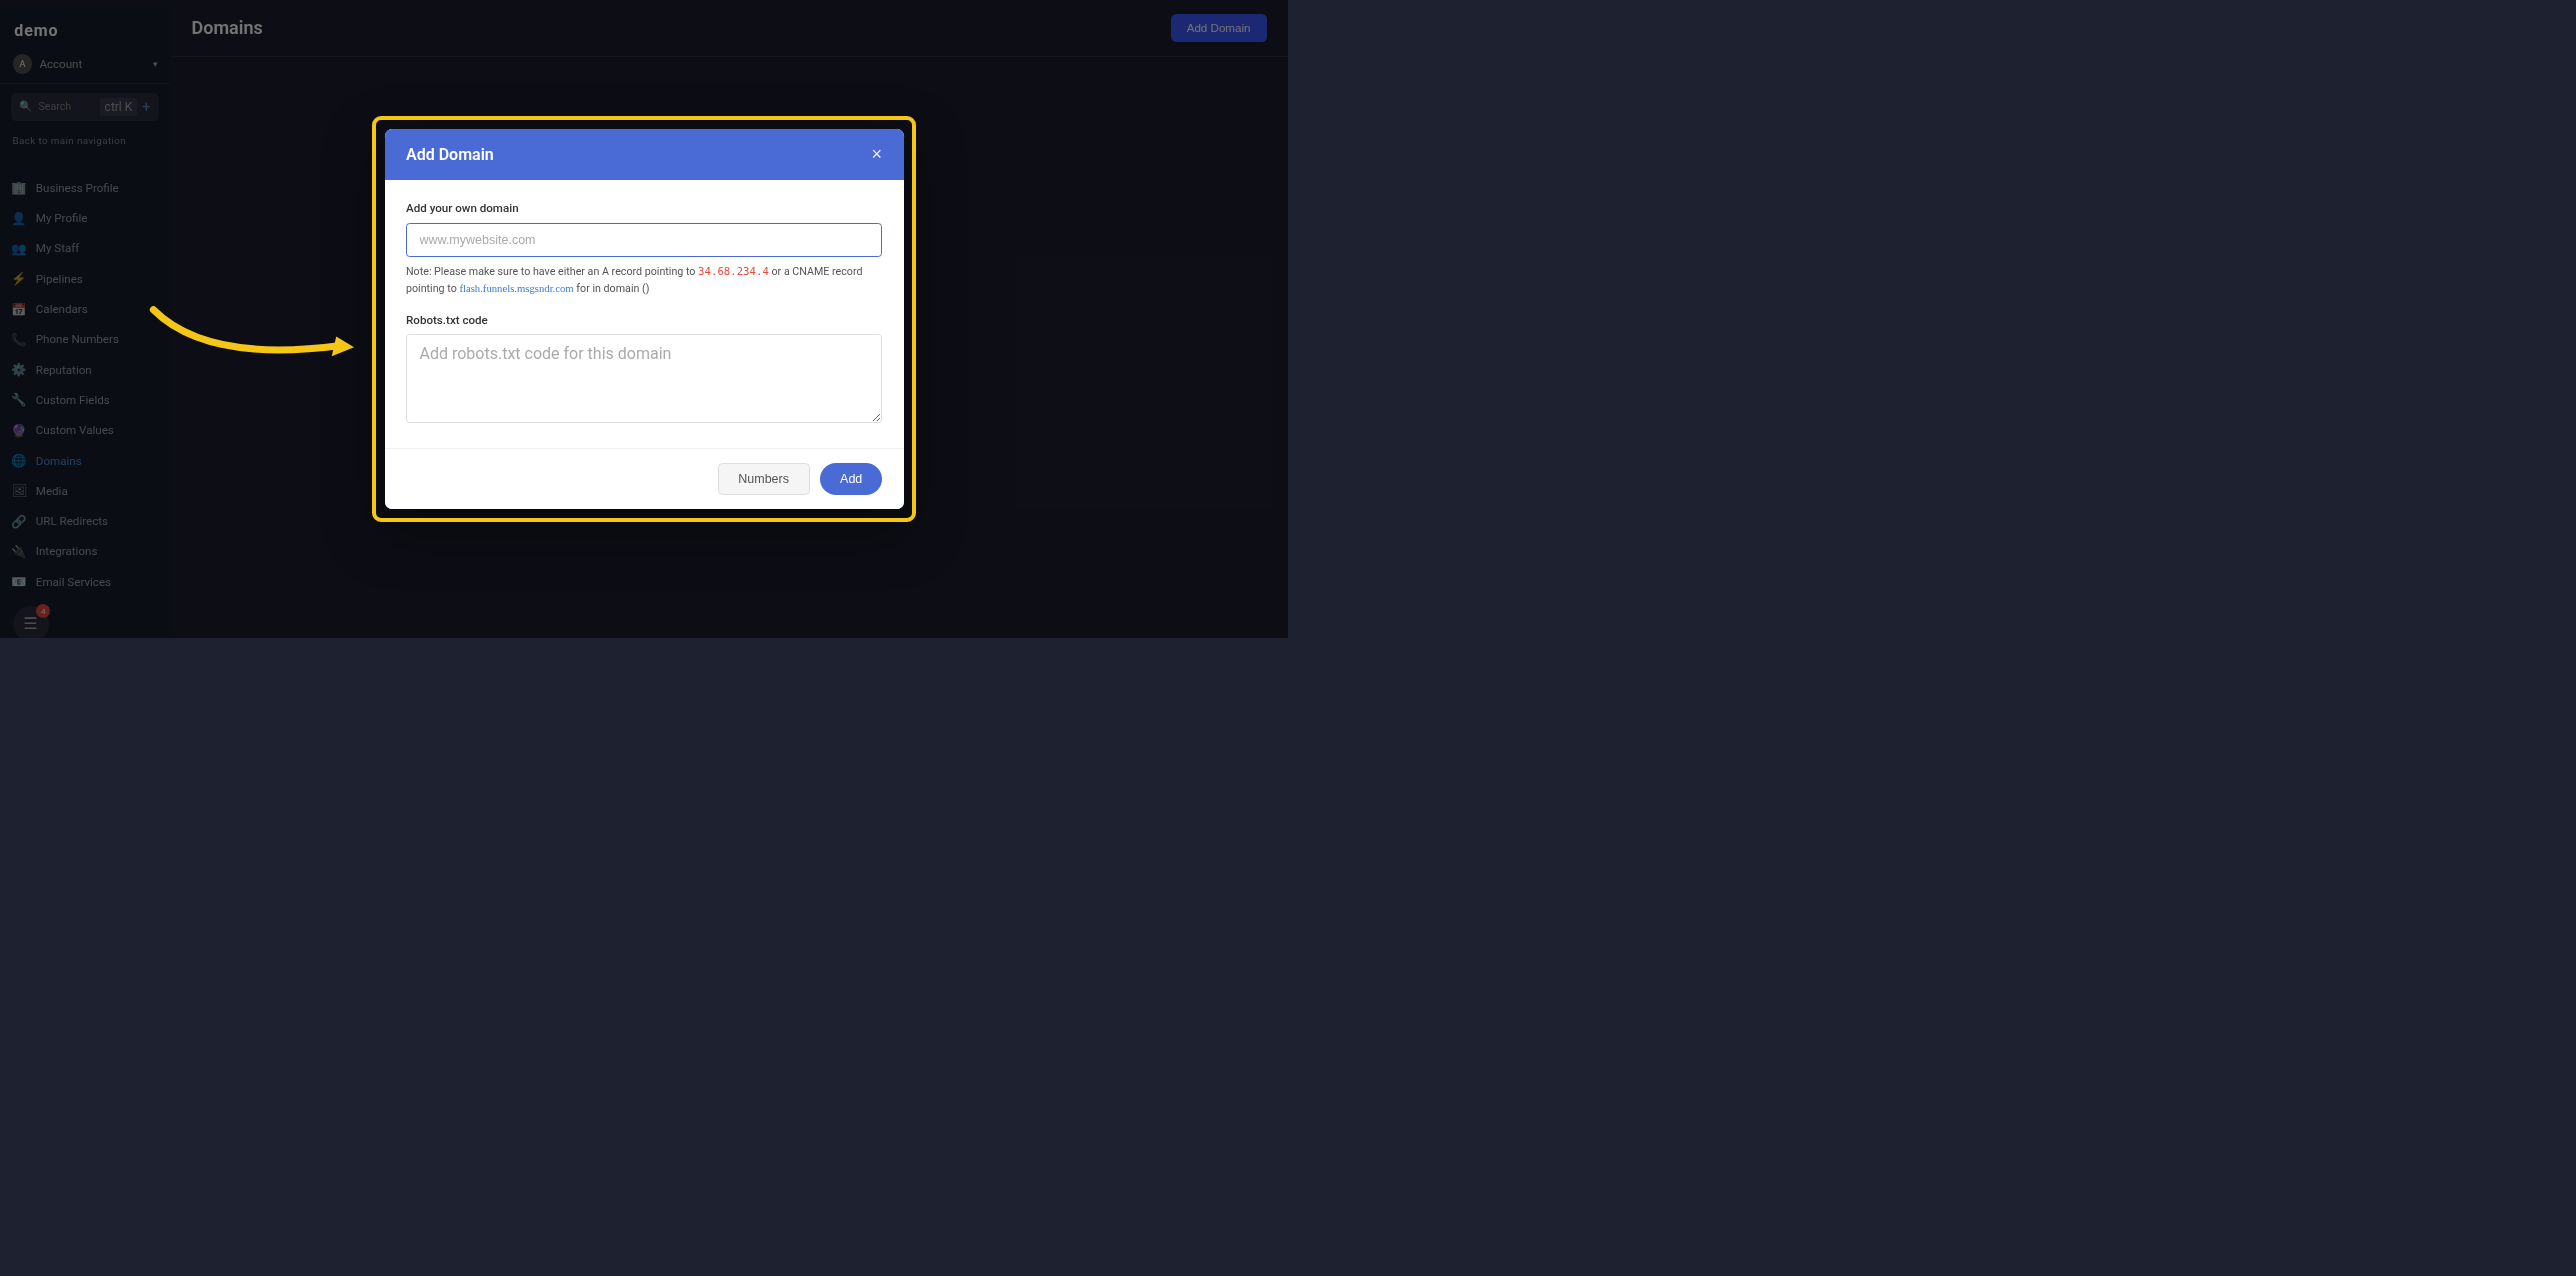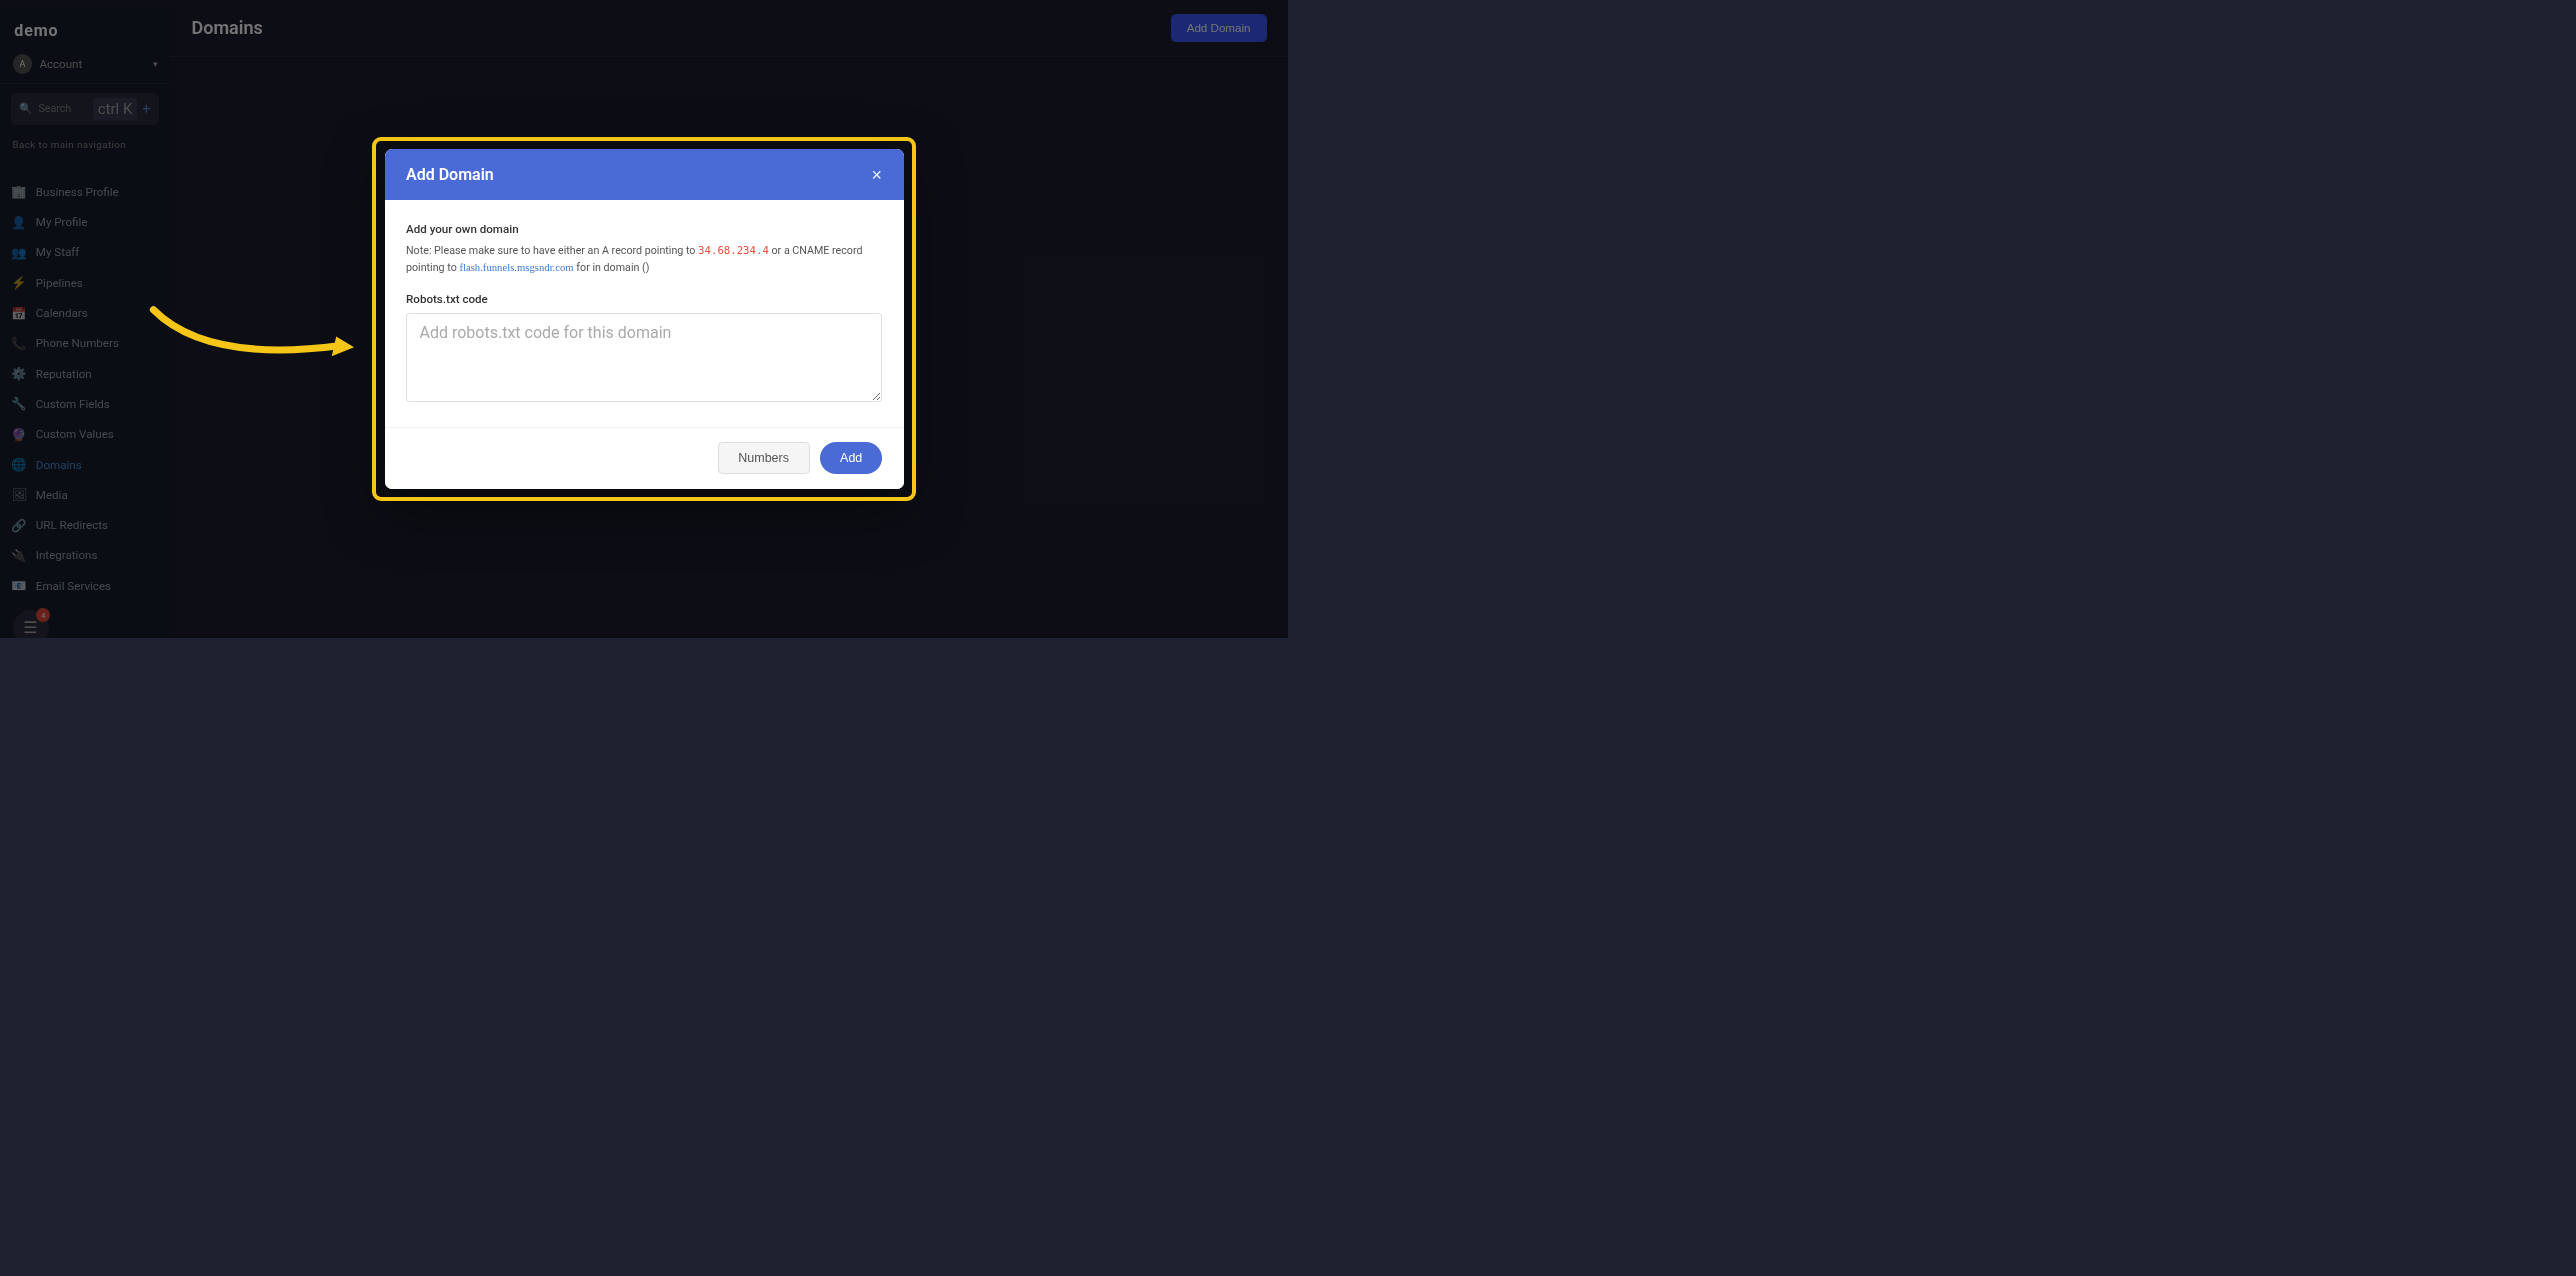--- a/index.html
+++ b/index.html
@@ -305,21 +305,21 @@
 
   <div class="sidebar-account">
     <div class="avatar-circle">A</div>
     <span>Account</span>
     <span style="margin-left:auto; font-size:9px;">▾</span>
   </div>
 
   <div class="sidebar-search">
     <span>🔍</span>
     <span>Search</span>
-    <span style="margin-left:auto; font-size:15px; background:#3a3d50; padding:1.8px 4.5px; border-radius:2.7px; color:#aaa;">ctrl K</span>
+    <span style="margin-left:auto; font-size:12px; background:#3a3d50; padding:1.8px 4.5px; border-radius:2.7px; color:#aaa;">ctrl K</span>
     <span style="font-size:14.3px; color:#4a90d9;">+</span>
   </div>
 
   <div class="back-nav">Back to main navigation</div>
 
   <div class="sidebar-item">
     <span class="icon">🏢</span>
     <span>Business Profile</span>
   </div>
   <div class="sidebar-item">
@@ -404,20 +404,21 @@
 
     <div class="modal">
 
       <div class="modal-header">
         <span class="modal-title">Add Domain</span>
         <button class="modal-close">×</button>
       </div>
 
       <div class="modal-body">
         <label class="field-label">Add your own domain</label>
+        <input type="text" class="domain-input" placeholder="www.mywebsite.com" style="">
 
         <p class="note-text">
           <span>Note: Please make sure to have either an A record pointing to </span><span class="highlight-red">34.68.234.4</span><span> or a CNAME record pointing to </span><span class="highlight-blue">flash.funnels.msgsndr.com</span><span> for in domain ()</span>
         </p>
 
         <label class="robots-label">Robots.txt code</label>
         <textarea class="robots-textarea" placeholder="Add robots.txt code for this domain" style=""></textarea>
       </div>
 
       <div class="modal-footer">

